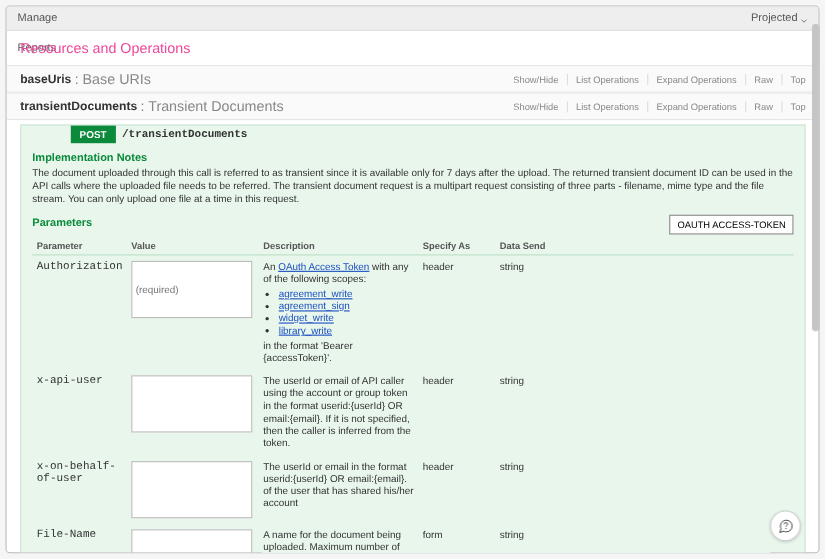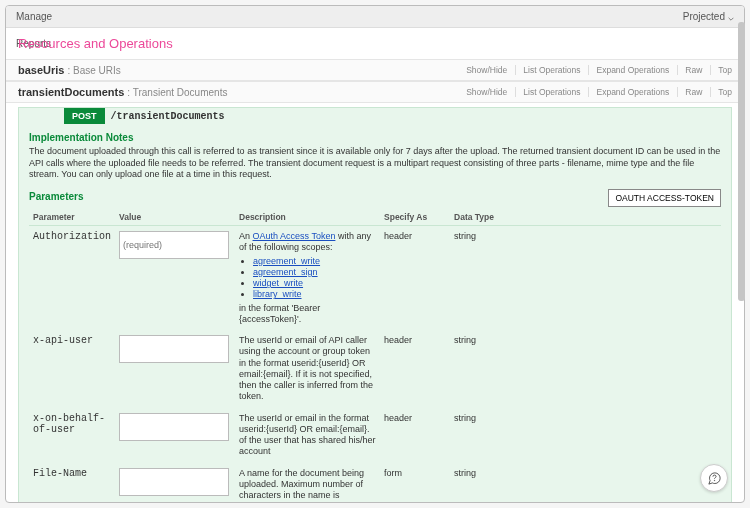--- a/index.html
+++ b/index.html
@@ -8,40 +8,40 @@
 .topbar { background:#eeeeee; border-bottom:1px solid #ddd; display:flex; align-items:center; padding:4px 10px; height:22px; }
 .topbar .nav { display:flex; gap:16px; font-size:10px; color:#555;flex-direction:column; }
 .topbar .nav span { cursor:pointer; }
 .topbar .spacer { flex:1; }
 .topbar .proj { color:#555; display:flex; align-items:flex-end; gap:3px; cursor:pointer; font-size:10px; }
 .topbar .proj svg { width:6px; height:6px; }
 .content { flex:1; overflow-y:auto; padding:0; }
 .page-title { color:#ec4899; font-weight:normal; font-size:13px; padding:8px 12px; }
 .section-row { display:flex; align-items:center; padding:4px 12px; border-top:1px solid #e5e5e5; border-bottom:1px solid #e5e5e5; background:#fafafa; }
 .section-row .name { font-weight:bold; font-size:11px; color:#333; }
-.section-row .desc { color:#888; font-size:10px; margin-left:3px; }
+.section-row .desc { color:#888; font-size:13px; margin-left:3px; }
 .section-row .right { margin-left:auto; display:flex; gap:8px; font-size:8.5px; color:#888; }
 .section-row .right span { cursor:pointer; border-left:1px solid #ddd; padding-left:7px; }
 .section-row .right span:first-child { border-left:none; padding-left:0; }
 .op-block { background:#e8f6ec; border:1px solid #c9e6d2; margin:4px 12px; }
 .op-head { display:flex; align-items:center;padding-left:45px; }
 .op-head .method { background:#0a8a3a; color:#fff; font-size:9px; font-weight:bold; padding:3px 8px; }
 .op-head .path { font-size:10px; color:#333; margin-left:6px; font-family:"Courier New",monospace; font-weight:bold;}
 .op-head .summary { margin-left:auto; font-size:9px; color:#0a8a3a; padding-right:8px; }
 .op-body { padding:8px 10px; font-size:9px; }
 .op-body h4 { color:#0a8a3a; font-size:10px; font-weight:bold; margin-bottom:3px; }
 .op-body .notes { color:#333; font-size:9px; line-height:1.3; margin-bottom:8px; }
 .param-head { display:flex; align-items:center; margin-top:6px; }
 .param-head h4 { flex:1; }
 .oauth-btn { border:1px solid #888; background:#fff; font-size:8.5px; padding:3px 6px; cursor:pointer; font-family:inherit;}
 table.params { width:100%; border-collapse:collapse; margin-top:2px; font-size:9px; }
 table.params th { text-align:left; padding:3px 4px; border-bottom:1px solid #c9e6d2; color:#555; font-weight:bold; font-size:8.5px;}
 table.params td { vertical-align:top; padding:5px 4px; }
 .pname { font-family:"Courier New",monospace; font-size:10px; }
-.pinput { width:110px; border:1px solid #bbb; font-size:9px; padding:8px 3px; background:#fff; font-family:inherit;}
+.pinput { width:110px; border:1px solid #bbb; font-size:9px; padding:20px 3px; background:#fff; font-family:inherit;}
 .pdesc { max-width:140px; line-height:1.25; }
 .pdesc ul { margin-left:14px; margin-top:2px; margin-bottom:2px; }
 .pdesc a { color:#1a4fc0; text-decoration:underline; cursor:pointer; }
 .pdesc b { font-weight:normal; }
 .fab { position:absolute; right:22px; bottom:16px; width:28px; height:28px; border-radius:50%; background:#fff; border:1px solid #ccc; display:flex; align-items:center; justify-content:center; box-shadow:0 1px 3px rgba(0,0,0,.15); cursor:pointer; }
 .fab svg { width:15px; height:15px; stroke:#333; fill:none; stroke-width:1.3; }
 .scrollbar { position:absolute; right:5px; top:22px; bottom:5px; width:7px; }
 .scrollbar .thumb { position:absolute; left:0; right:0; top:0; height:58%; background:#c5c5c5; border-radius:3px; }
 .col-param{width:85px}.col-val{width:120px}.col-desc{width:145px}.col-spec{width:70px}.col-type{width:auto}
 </style>
@@ -107,21 +107,21 @@
           <button class="oauth-btn">OAUTH ACCESS-TOKEN</button>
         </div>
 
         <table class="params">
           <thead>
               <tr>
             <th class="col-param">Parameter</th>
             <th class="col-val">Value</th>
             <th class="col-desc">Description</th>
             <th class="col-spec">Specify As</th>
-            <th class="col-type">Data Type</th>
+            <th class="col-type">Data Send</th>
           </tr>
             </thead>
           <tbody id="param-rows">
               <tr>
                 <td class="pname">Authorization</td>
                 <td><input class="pinput" placeholder="(required)" style=""></td>
                 <td class="pdesc">An <a>OAuth Access Token</a> with any of the following scopes:<ul>
                     <li><a>agreement_write</a></li>
                     <li><a>agreement_sign</a></li>
                     <li><a>widget_write</a></li>

